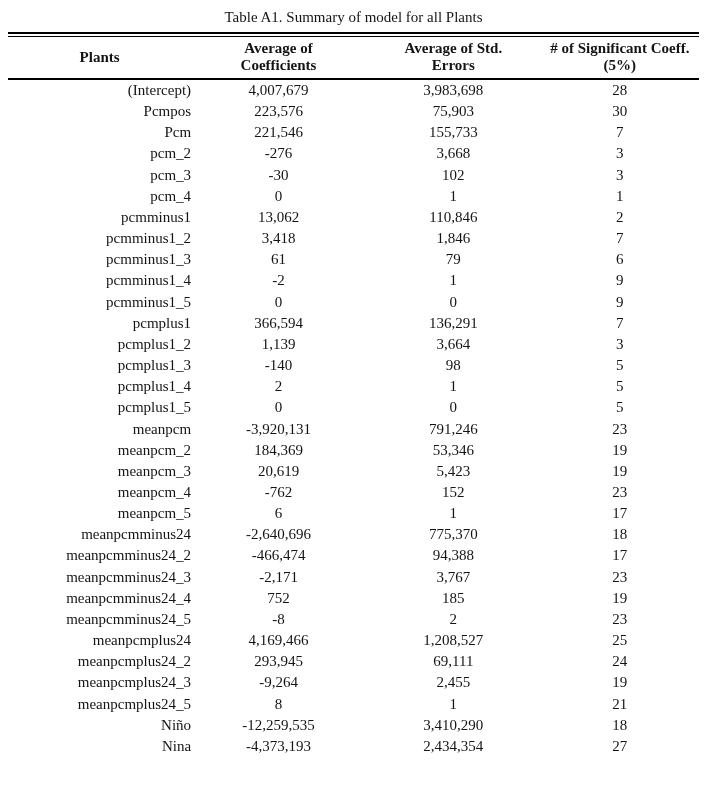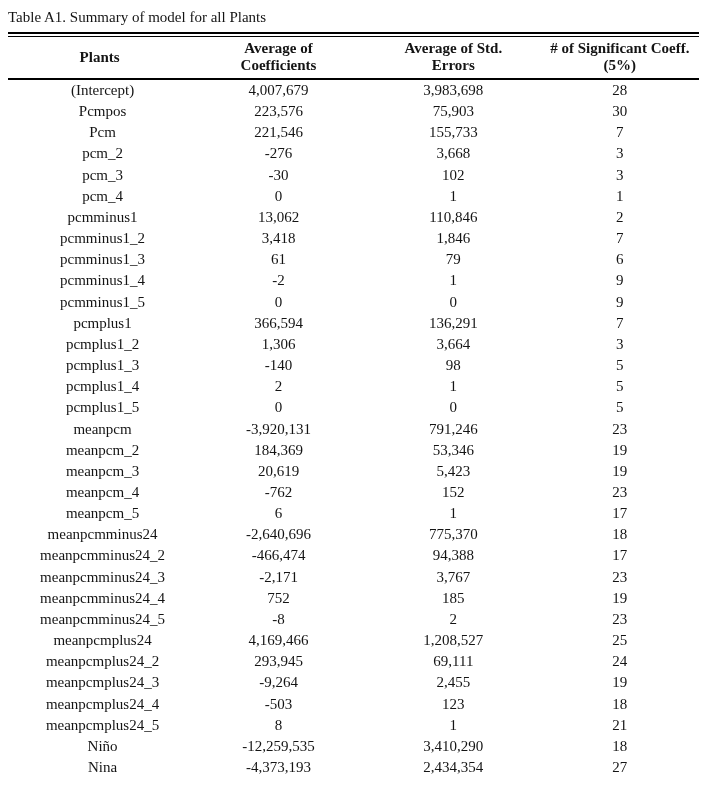--- a/index.html
+++ b/index.html
@@ -11,21 +11,21 @@
     width: 707px;
     height: 804px;
     box-sizing: border-box;
     background: #ffffff;
     color: #141414;
     font-family: "Liberation Serif", "DejaVu Serif", serif;
     padding: 5px 8px 0 8px;
     overflow: hidden;
   }
   .table-title {
-    text-align: left;
+    text-align: center;
     font-size: 15px;
     line-height: 19px;
     padding: 3px 0 5px 0;
     white-space: nowrap;
   }
   .double-rule {
     height: 2px;
     border-top: 2px solid #000;
     border-bottom: 1px solid #000;
   }
@@ -53,21 +53,21 @@
   tbody td {
     font-size: 15px;
     line-height: 21.15px;
     height: 21.15px;
     padding: 0;
     text-align: center;
     white-space: nowrap;
     overflow: hidden;
   }
   tbody td.plant-cell {
-    text-align: center;
+    text-align: right;
     padding-left: 6px;
   }
 </style>
 </head>
 <body>
 
 <div class="page">
   <div class="table-title">Table A1. Summary of model for all Plants</div>
   <div class="double-rule"></div>
   <table class="summary">
@@ -164,21 +164,21 @@
           <td>9</td>
         </tr>
         <tr>
           <td class="plant-cell">pcmplus1</td>
           <td>366,594</td>
           <td>136,291</td>
           <td>7</td>
         </tr>
         <tr>
           <td class="plant-cell">pcmplus1_2</td>
-          <td>1,306</td>
+          <td>1,139</td>
           <td>3,664</td>
           <td>3</td>
         </tr>
         <tr>
           <td class="plant-cell">pcmplus1_3</td>
           <td>-140</td>
           <td>98</td>
           <td>5</td>
         </tr>
         <tr>
@@ -263,26 +263,20 @@
           <td class="plant-cell">meanpcmplus24_2</td>
           <td>293,945</td>
           <td>69,111</td>
           <td>24</td>
         </tr>
         <tr>
           <td class="plant-cell">meanpcmplus24_3</td>
           <td>-9,264</td>
           <td>2,455</td>
           <td>19</td>
-        </tr>
-        <tr>
-          <td class="plant-cell">meanpcmplus24_4</td>
-          <td>-503</td>
-          <td>123</td>
-          <td>18</td>
         </tr>
         <tr>
           <td class="plant-cell">meanpcmplus24_5</td>
           <td>8</td>
           <td>1</td>
           <td>21</td>
         </tr>
         <tr>
           <td class="plant-cell">Niño</td>
           <td>-12,259,535</td>

